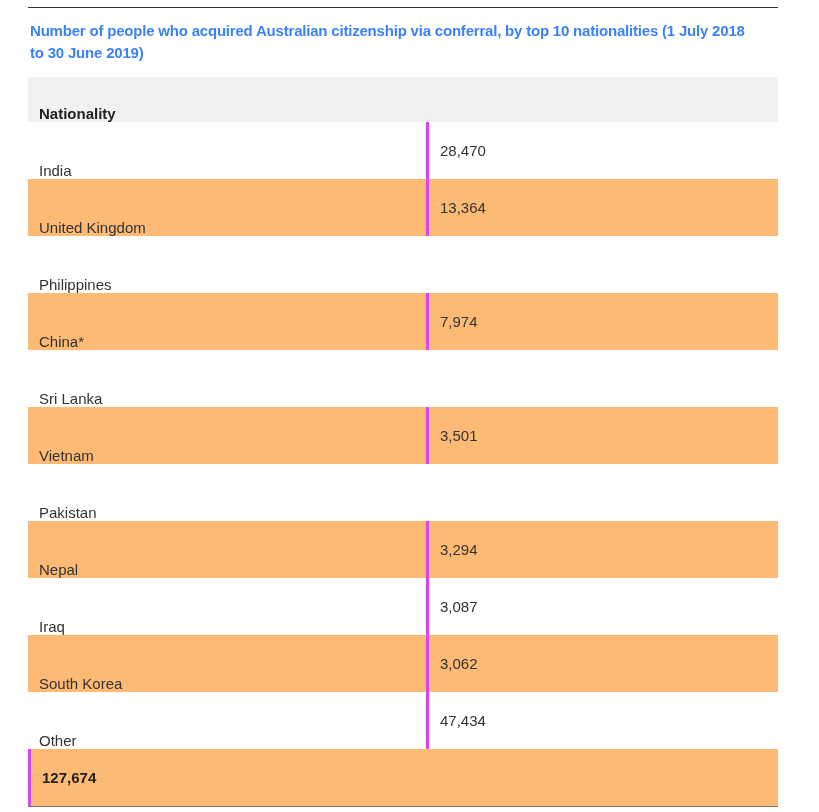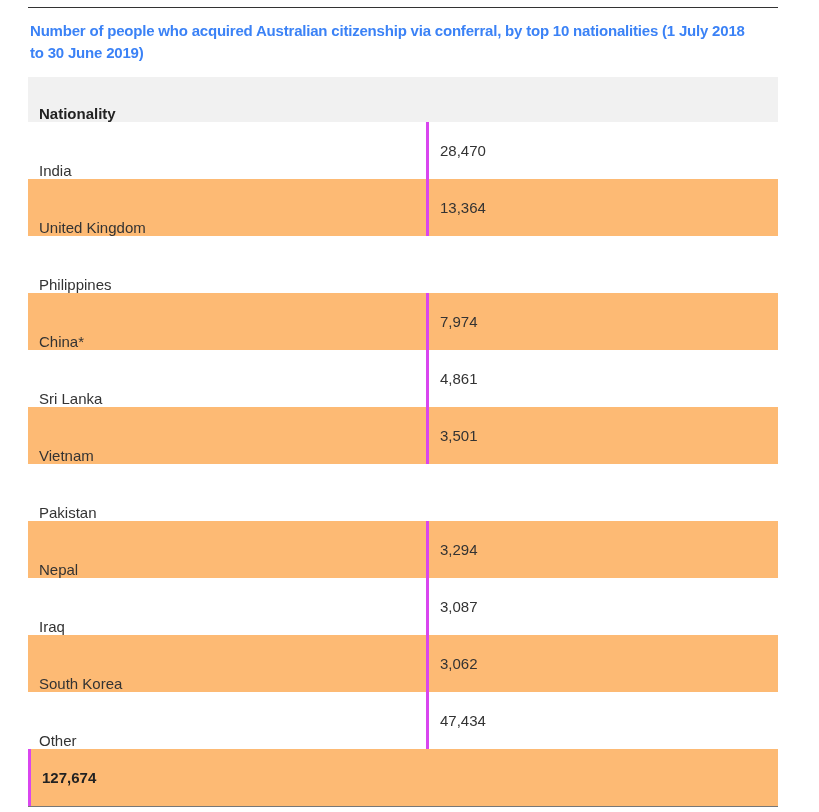--- a/index.html
+++ b/index.html
@@ -41,21 +41,20 @@
     </div>
     <div class="row">
       <div class="cell c1">Philippines</div>
     </div>
     <div class="row shaded">
       <div class="cell c1">China*</div>
       <div class="cell c2">7,974</div>
     </div>
     <div class="row">
       <div class="cell c1">Sri Lanka</div>
-      <div class="cell c2">4,861</div>
     </div>
     <div class="row shaded">
       <div class="cell c1">Vietnam</div>
       <div class="cell c2">3,501</div>
     </div>
     <div class="row">
       <div class="cell c1">Pakistan</div>
     </div>
     <div class="row shaded">
       <div class="cell c1">Nepal</div>

